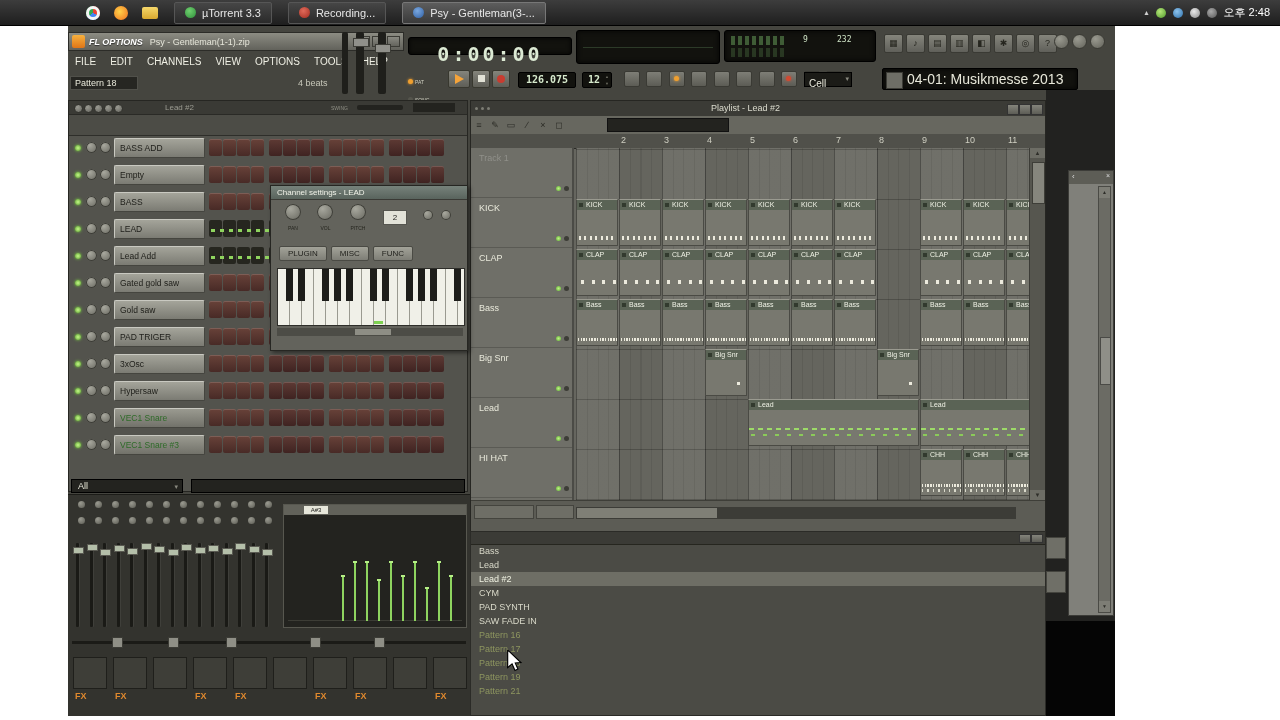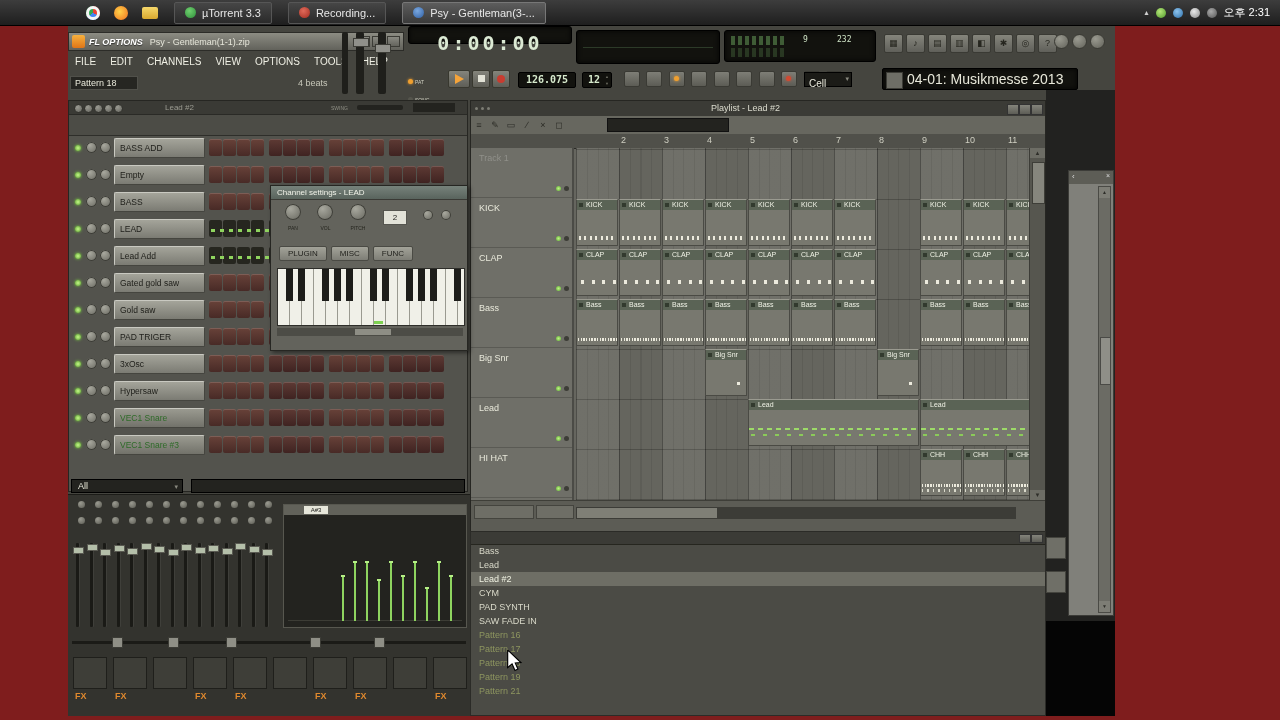--- a/index.html
+++ b/index.html
@@ -1,18 +1,18 @@
 <!DOCTYPE html>
 <html><head>
 <meta charset="utf-8">
 <style>
   html,body{margin:0;padding:0;}
   body{width:1280px;height:720px;background:#000;font-family:"Liberation Sans",sans-serif;overflow:hidden;position:relative;}
   .abs{position:absolute;}
-  .screen{position:absolute;left:0;top:0;width:1280px;height:720px;background:#7f1d1d;}
+  .screen{position:absolute;left:0;top:0;width:1280px;height:720px;background:#ffffff;}
 
   
   .taskbar{position:absolute;left:0;top:0;width:1280px;height:26px;background:linear-gradient(#3d3d3d,#1e1e1e);display:flex;align-items:center;border-bottom:1px solid #000;box-sizing:border-box;}
   .tb-launch{display:flex;align-items:center;gap:14px;margin-left:86px;}
   .dot{width:14px;height:14px;border-radius:50%;display:inline-block;}
   .dot.chrome{background:conic-gradient(#ea4335 0 33%,#4285f4 33% 66%,#34a853 66%);box-shadow:inset 0 0 0 3px #f5f5f5;}
   .dot.firefox{background:radial-gradient(circle at 40% 40%,#ffd24a,#f06f1e);}
   .dot.folder{width:16px;height:12px;border-radius:2px;background:linear-gradient(#f5d76a,#d9a92f);}
   .tb-apps{display:flex;align-items:center;}
   .tb-app{display:flex;align-items:center;height:20px;padding:0 10px;margin-left:16px;background:linear-gradient(#464646,#2a2a2a);border:1px solid #565656;border-radius:2px;color:#e6e6e6;font-size:11px;white-space:nowrap;}
@@ -206,21 +206,21 @@
           <span class="tb-ico ico-flstudio"></span>
           <span>Psy - Gentleman(3-...</span>
         </div>
       </div>
     <div class="tb-tray">
       <span class="tray-caret">▴</span>
       <span class="tdot g"></span>
       <span class="tdot b"></span>
       <span class="tdot w"></span>
       <span class="tdot d"></span>
-      <span class="tray-time">오후 2:31</span>
+      <span class="tray-time">오후 2:48</span>
     </div>
   </div>
 
   <div class="fl">
 
     <div class="abs" style="left:978px;top:64px;width:69px;height:626px;background:#222220;"></div>
 
     <div class="titlebar abs" style="left:0;top:6px;width:336px;height:19px;">
       <span class="fl-logo"></span>
       <span class="fl-logo-text">FL OPTIONS</span>
@@ -247,21 +247,21 @@
       <span style="font-size:9px;color:#e8e8da;line-height:12px;padding-left:4px;display:block;">Pattern 18</span>
     </div>
     <div class="abs" style="left:230px;top:52px;font-size:9px;color:#c8c8ba;">4 beats</div>
 
     <div class="vslider" style="left:274px;top:6px;height:62px;width:6px;"></div>
     <div class="vslider" style="left:288px;top:6px;height:62px;"></div>
     <div class="vthumb" style="left:285px;top:12px;"></div>
     <div class="vslider" style="left:310px;top:6px;height:62px;"></div>
     <div class="vthumb" style="left:307px;top:18px;"></div>
 
-    <div class="lcd abs" style="left:340px;top:0;width:164px;height:18px;">
+    <div class="lcd abs" style="left:340px;top:11px;width:164px;height:18px;">
       <div class="lcd-big">0:00:00</div>
     </div>
 
     <div class="lcd abs" style="left:508px;top:4px;width:144px;height:34px;">
       <div class="scope-line"></div>
     </div>
 
     <div class="lcd abs" style="left:656px;top:4px;width:152px;height:32px;">
       <div class="meterbar" style="left:6px;top:5px;"></div>
       <div class="meterbar" style="left:6px;top:17px;opacity:.5;"></div>

